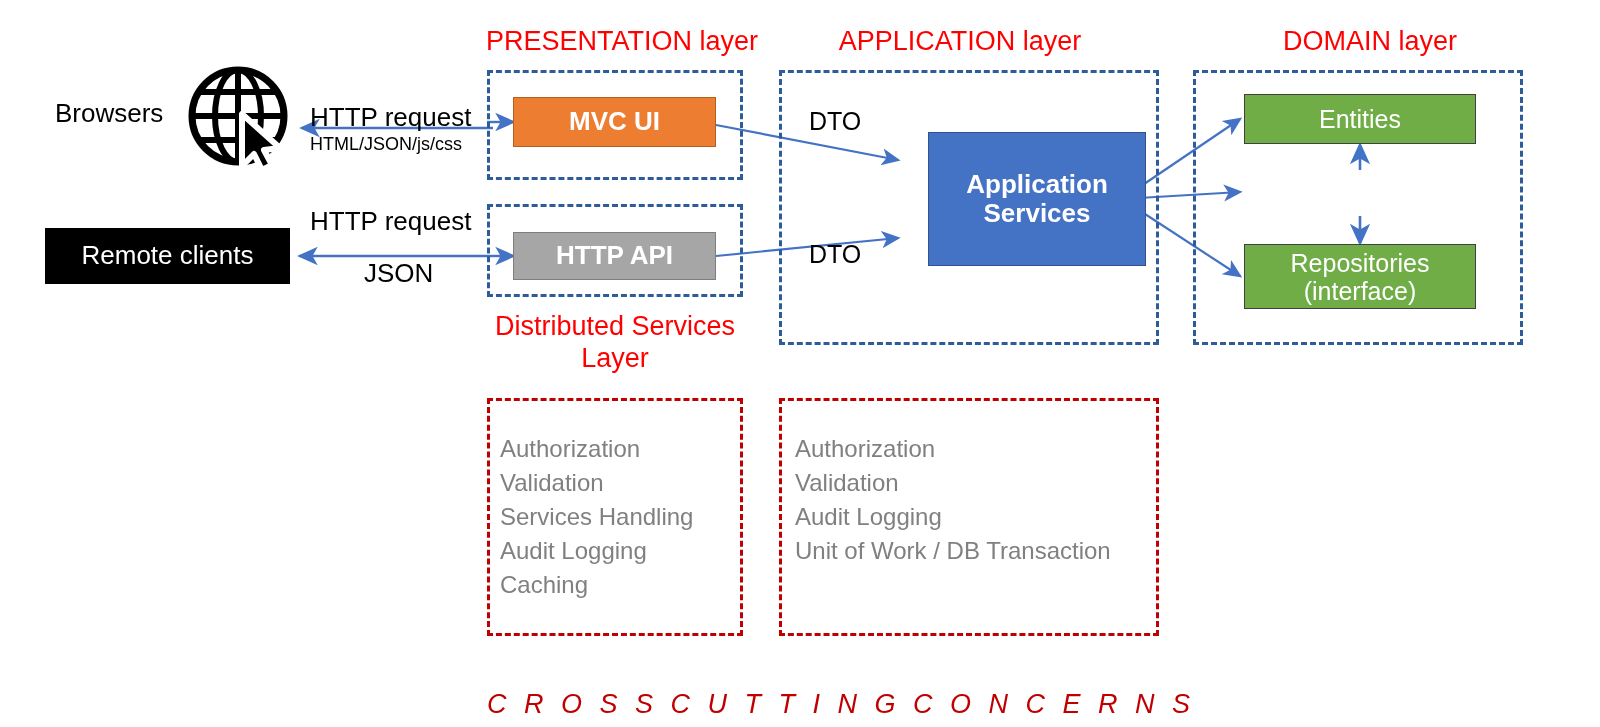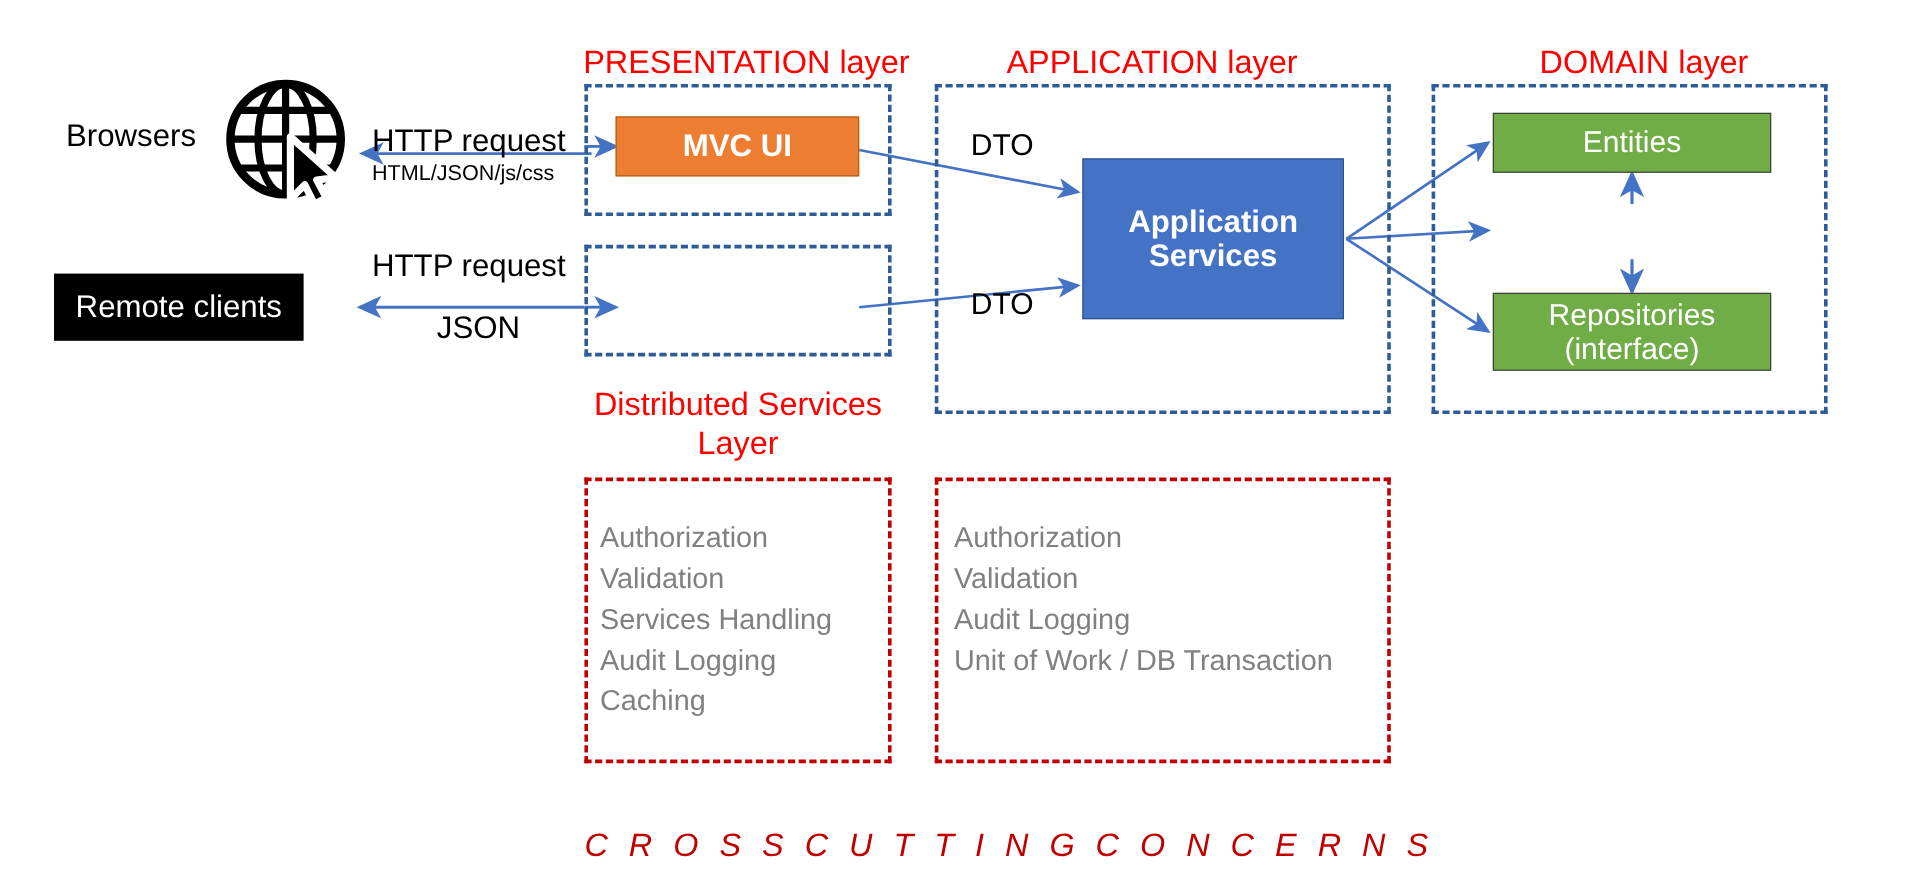--- a/index.html
+++ b/index.html
@@ -3,21 +3,21 @@
 <meta charset="utf-8">
 <style>
   html,body{margin:0;padding:0;background:#ffffff;}
   body{width:1600px;height:727px;font-family:"Liberation Sans",sans-serif;overflow:hidden;}
   #stage{position:relative;width:1600px;height:727px;background:#fff;}
   .abs{position:absolute;}
 
   
   .layer-title{
     color:#FF0000;font-size:27px;line-height:32px;text-align:center;
-    font-family:"Liberation Sans",sans-serif;white-space:nowrap;margin-top:11px;
+    font-family:"Liberation Sans",sans-serif;white-space:nowrap;
   }
   .layer-title.multi{white-space:normal;text-align:center;}
 
   
   .dash-blue{
     border:3px dashed #2E5C9A;box-sizing:border-box;background:transparent;
   }
   
   .dash-red{
     border:3px dashed #C00000;box-sizing:border-box;background:transparent;
@@ -112,42 +112,43 @@
       <circle cx="52" cy="54" r="46" fill="none" stroke="#000" stroke-width="7"></circle>
       <ellipse cx="52" cy="54" rx="23" ry="46" fill="none" stroke="#000" stroke-width="6"></ellipse>
       <line x1="52" y1="8" x2="52" y2="100" stroke="#000" stroke-width="6"></line>
       <line x1="8" y1="54" x2="96" y2="54" stroke="#000" stroke-width="6"></line>
       <line x1="15" y1="30" x2="89" y2="30" stroke="#000" stroke-width="6"></line>
       <line x1="15" y1="78" x2="89" y2="78" stroke="#000" stroke-width="6"></line>
       <path d="M56,52 L56,104 L68,92 L76,108 L86,103 L78,88 L94,86 Z" fill="#000" stroke="#fff" stroke-width="6" stroke-linejoin="round"></path>
     </svg>
   </div>
 
-  <div class="abs box box-black" style="left:45px;top:228px;width:208px;height:56px;">Remote clients</div>
+  <div class="abs box box-black" style="left:45px;top:228px;width:245px;height:56px;">Remote clients</div>
 
   <div class="abs lbl" style="left:310px;top:102px;">HTTP request</div>
   <div class="abs lbl-sm" style="left:310px;top:133px;">HTML/JSON/js/css</div>
 
   <div class="abs lbl" style="left:310px;top:206px;">HTTP request</div>
   <div class="abs lbl" style="left:364px;top:258px;">JSON</div>
 
   <div class="abs lbl-dto" style="left:809px;top:107px;">DTO</div>
   <div class="abs lbl-dto" style="left:809px;top:240px;">DTO</div>
 
   <div class="abs layer-title" style="left:462px;top:25px;width:320px;">PRESENTATION layer</div>
 
   <div class="abs dash-blue" style="left:487px;top:70px;width:256px;height:110px;"></div>
   <div class="abs box box-mvc" style="left:513px;top:97px;width:203px;height:50px;">MVC UI</div>
 
   <div class="abs dash-blue" style="left:487px;top:204px;width:256px;height:93px;"></div>
+  <div class="abs box box-api" style="left:513px;top:232px;width:203px;height:48px;">HTTP API</div>
 
   <div class="abs layer-title" style="left:790px;top:25px;width:340px;">APPLICATION layer</div>
 
   <div class="abs dash-blue" style="left:779px;top:70px;width:380px;height:275px;"></div>
-  <div class="abs box box-app" style="left:902px;top:132px;width:218px;height:134px;flex-direction:column;">
+  <div class="abs box box-app" style="left:928px;top:132px;width:218px;height:134px;flex-direction:column;">
     <span>Application</span>
     <span>Services</span>
   </div>
 
   <div class="abs layer-title" style="left:1200px;top:25px;width:340px;">DOMAIN layer</div>
 
   <div class="abs dash-blue" style="left:1193px;top:70px;width:330px;height:275px;"></div>
 
   <div class="abs box box-green" style="left:1244px;top:94px;width:232px;height:50px;">Entities</div>
 

